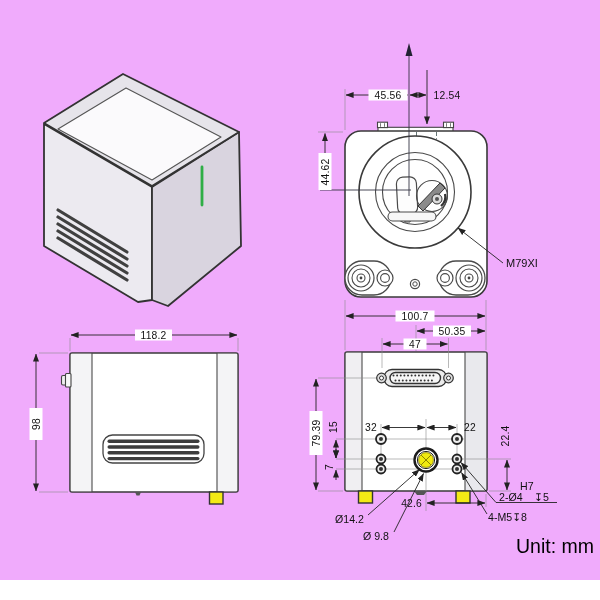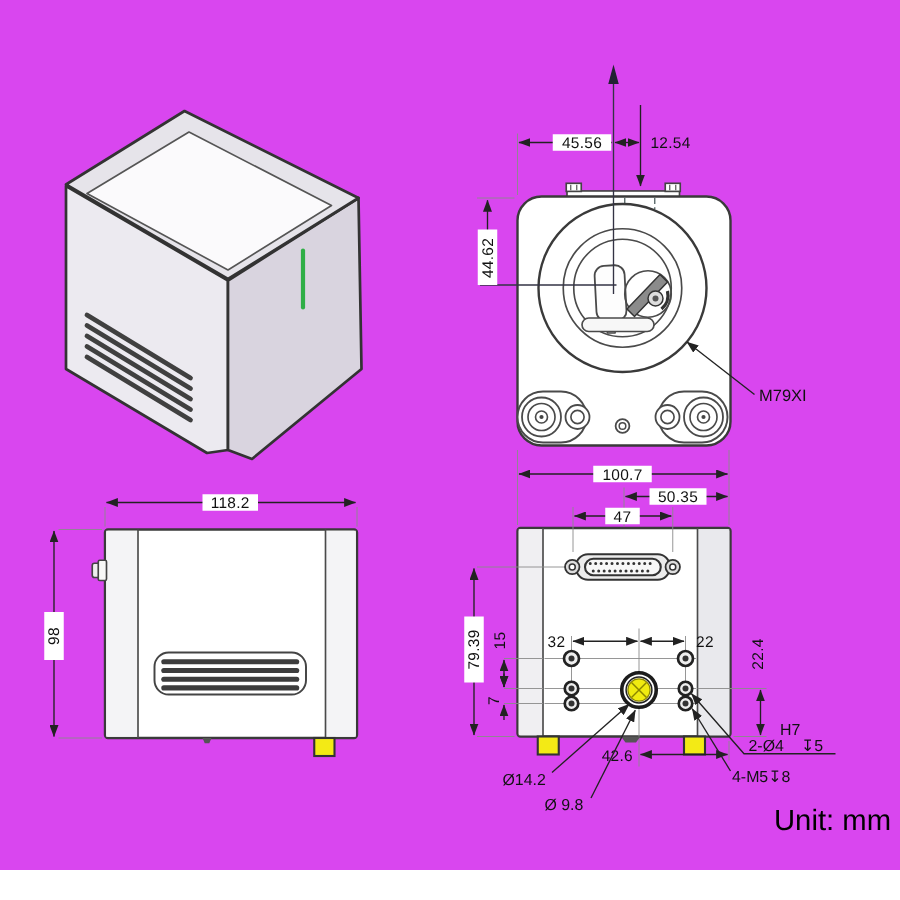--- a/index.html
+++ b/index.html
@@ -1,16 +1,16 @@
 <!DOCTYPE html>
 <html><head>
 <meta charset="utf-8">
 <style>
   html,body{margin:0;padding:0;background:#fff;}
-  #sheet{position:relative;width:600px;height:580px;background:#d946ef;overflow:hidden;
+  #sheet{position:relative;width:600px;height:580px;background:#f0abfc;overflow:hidden;
          font-family:"Liberation Sans", sans-serif;}
   svg{display:block;}
   .dim{font:10.3px "Liberation Sans", sans-serif;fill:#111;letter-spacing:.2px;}
   .note{font:10.6px "Liberation Sans", sans-serif;fill:#111;}
   .big{font:11px "Liberation Sans", sans-serif;fill:#111;}
   .unit{font:19.5px "Liberation Sans", sans-serif;fill:#000;}
   .outline{fill:#fff;stroke:#3a3a3a;stroke-width:1.6;}
   .detail{fill:none;stroke:#4a4a4a;stroke-width:1.1;}
   .dimline{stroke:#222;stroke-width:.9;fill:none;}
   .ext{stroke:#8a8a8a;stroke-width:.6;fill:none;}

